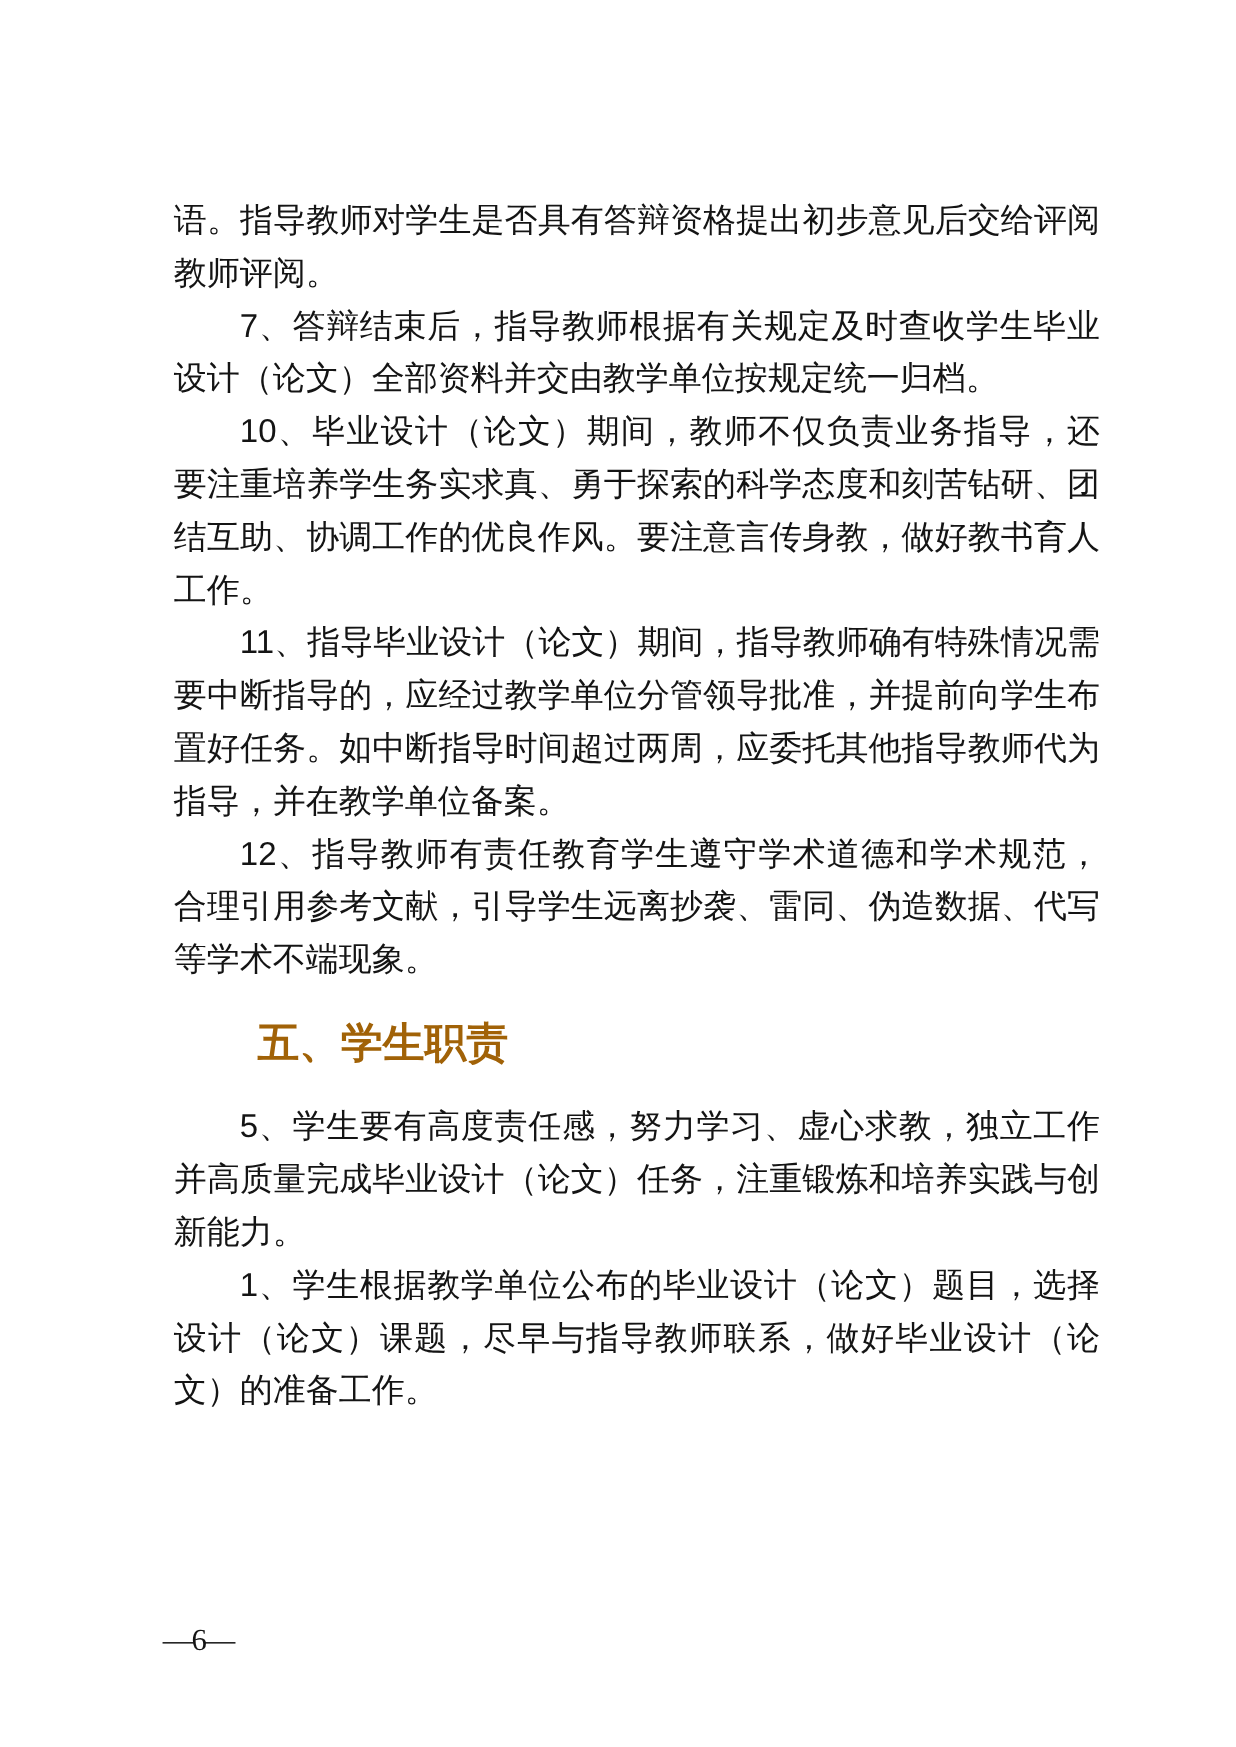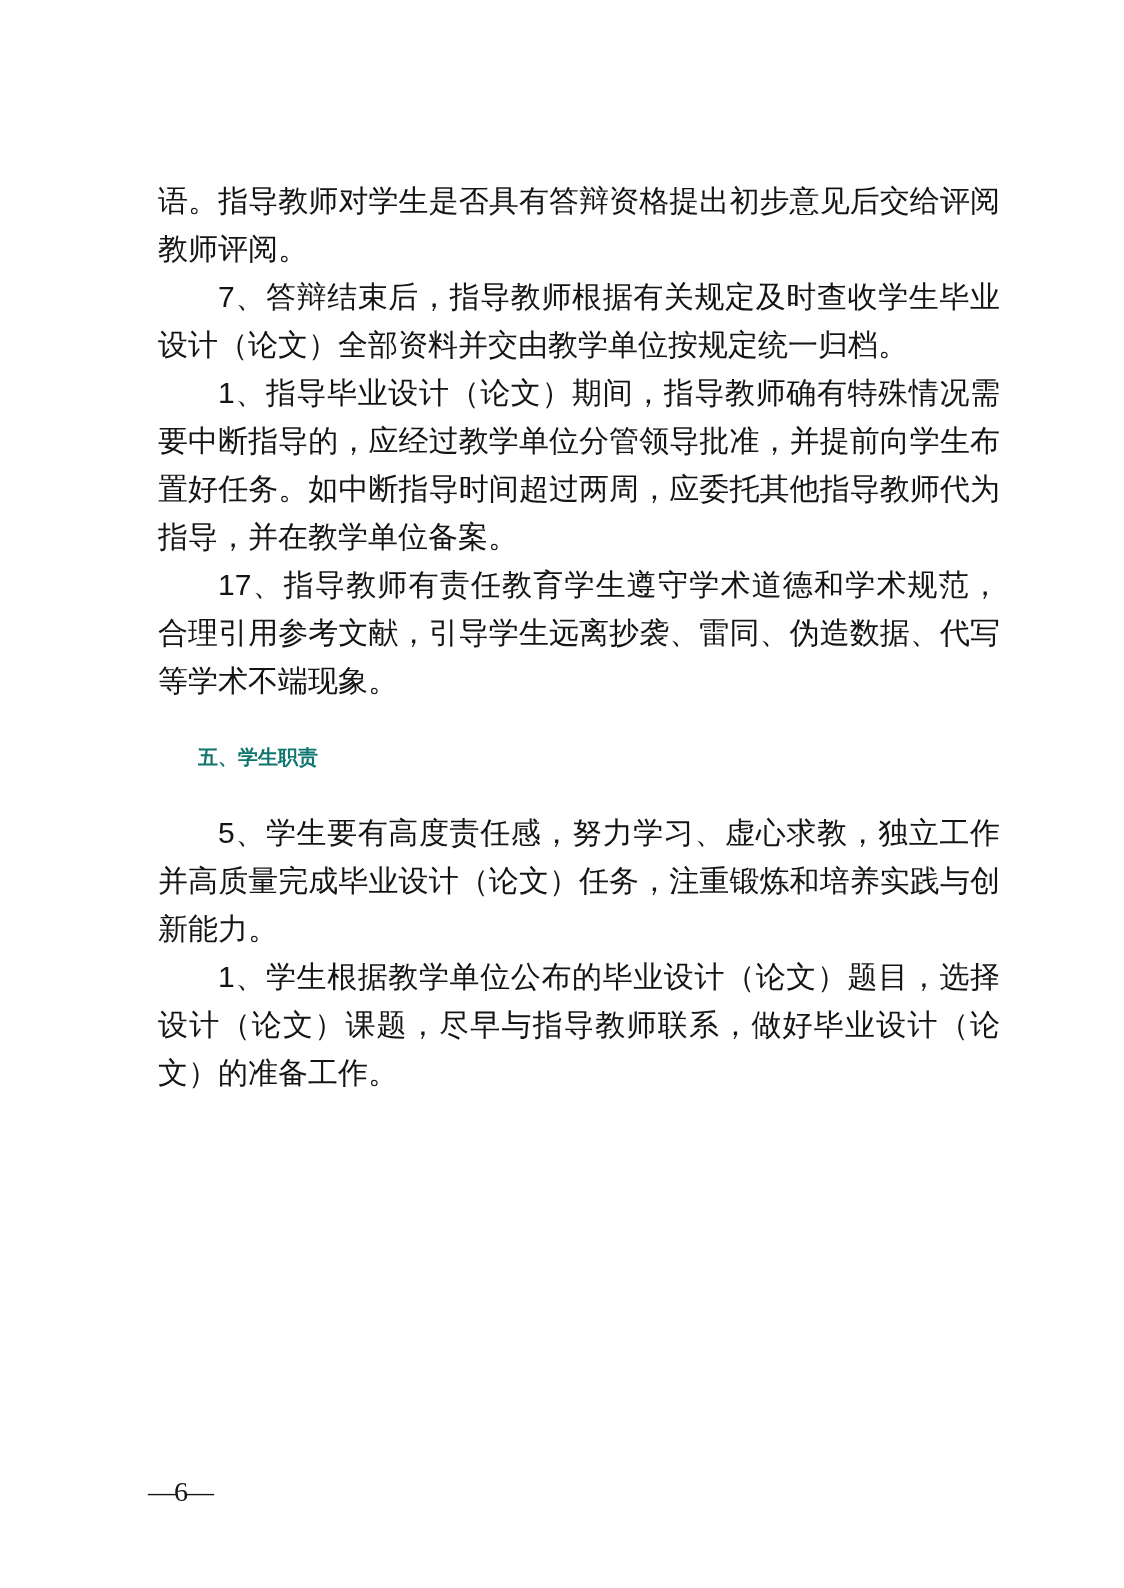--- a/index.html
+++ b/index.html
@@ -28,44 +28,45 @@
   }
   .para {
     margin: 0;
     text-indent: 2em;
   }
   .para.no-indent {
     text-indent: 0;
   }
   .heading {
     margin: 28px 0;
-    font-size: 20px;
+    font-size: 38px;
     line-height: 48px;
     font-weight: bold;
     text-indent: 2em;
-    color: #0f766e;
+    color: #a16207;
   }
   .footer {
     position: absolute;
     left: 148px;
     top: 1476px;
     font-family: "Liberation Serif", serif;
     font-size: 28px;
     line-height: 32px;
     color: #141414;
     letter-spacing: -2px;
   }
 </style>
 </head>
 <body>
 
 <div class="page">
   <div class="content">
     <p class="para no-indent">语。指导教师对学生是否具有答辩资格提出初步意见后交给评阅教师评阅。</p>
     <p class="para">7、答辩结束后，指导教师根据有关规定及时查收学生毕业设计（论文）全部资料并交由教学单位按规定统一归档。</p>
-    <p class="para">1、指导毕业设计（论文）期间，指导教师确有特殊情况需要中断指导的，应经过教学单位分管领导批准，并提前向学生布置好任务。如中断指导时间超过两周，应委托其他指导教师代为指导，并在教学单位备案。</p>
-    <p class="para">17、指导教师有责任教育学生遵守学术道德和学术规范，合理引用参考文献，引导学生远离抄袭、雷同、伪造数据、代写等学术不端现象。</p>
+    <p class="para">10、毕业设计（论文）期间，教师不仅负责业务指导，还要注重培养学生务实求真、勇于探索的科学态度和刻苦钻研、团结互助、协调工作的优良作风。要注意言传身教，做好教书育人工作。</p>
+    <p class="para">11、指导毕业设计（论文）期间，指导教师确有特殊情况需要中断指导的，应经过教学单位分管领导批准，并提前向学生布置好任务。如中断指导时间超过两周，应委托其他指导教师代为指导，并在教学单位备案。</p>
+    <p class="para">12、指导教师有责任教育学生遵守学术道德和学术规范，合理引用参考文献，引导学生远离抄袭、雷同、伪造数据、代写等学术不端现象。</p>
     <h2 class="heading">五、学生职责</h2>
     <p class="para">5、学生要有高度责任感，努力学习、虚心求教，独立工作并高质量完成毕业设计（论文）任务，注重锻炼和培养实践与创新能力。</p>
     <p class="para">1、学生根据教学单位公布的毕业设计（论文）题目，选择设计（论文）课题，尽早与指导教师联系，做好毕业设计（论文）的准备工作。</p>
   </div>
   <div class="footer">—6—</div>
 </div>
 
 </body></html>

